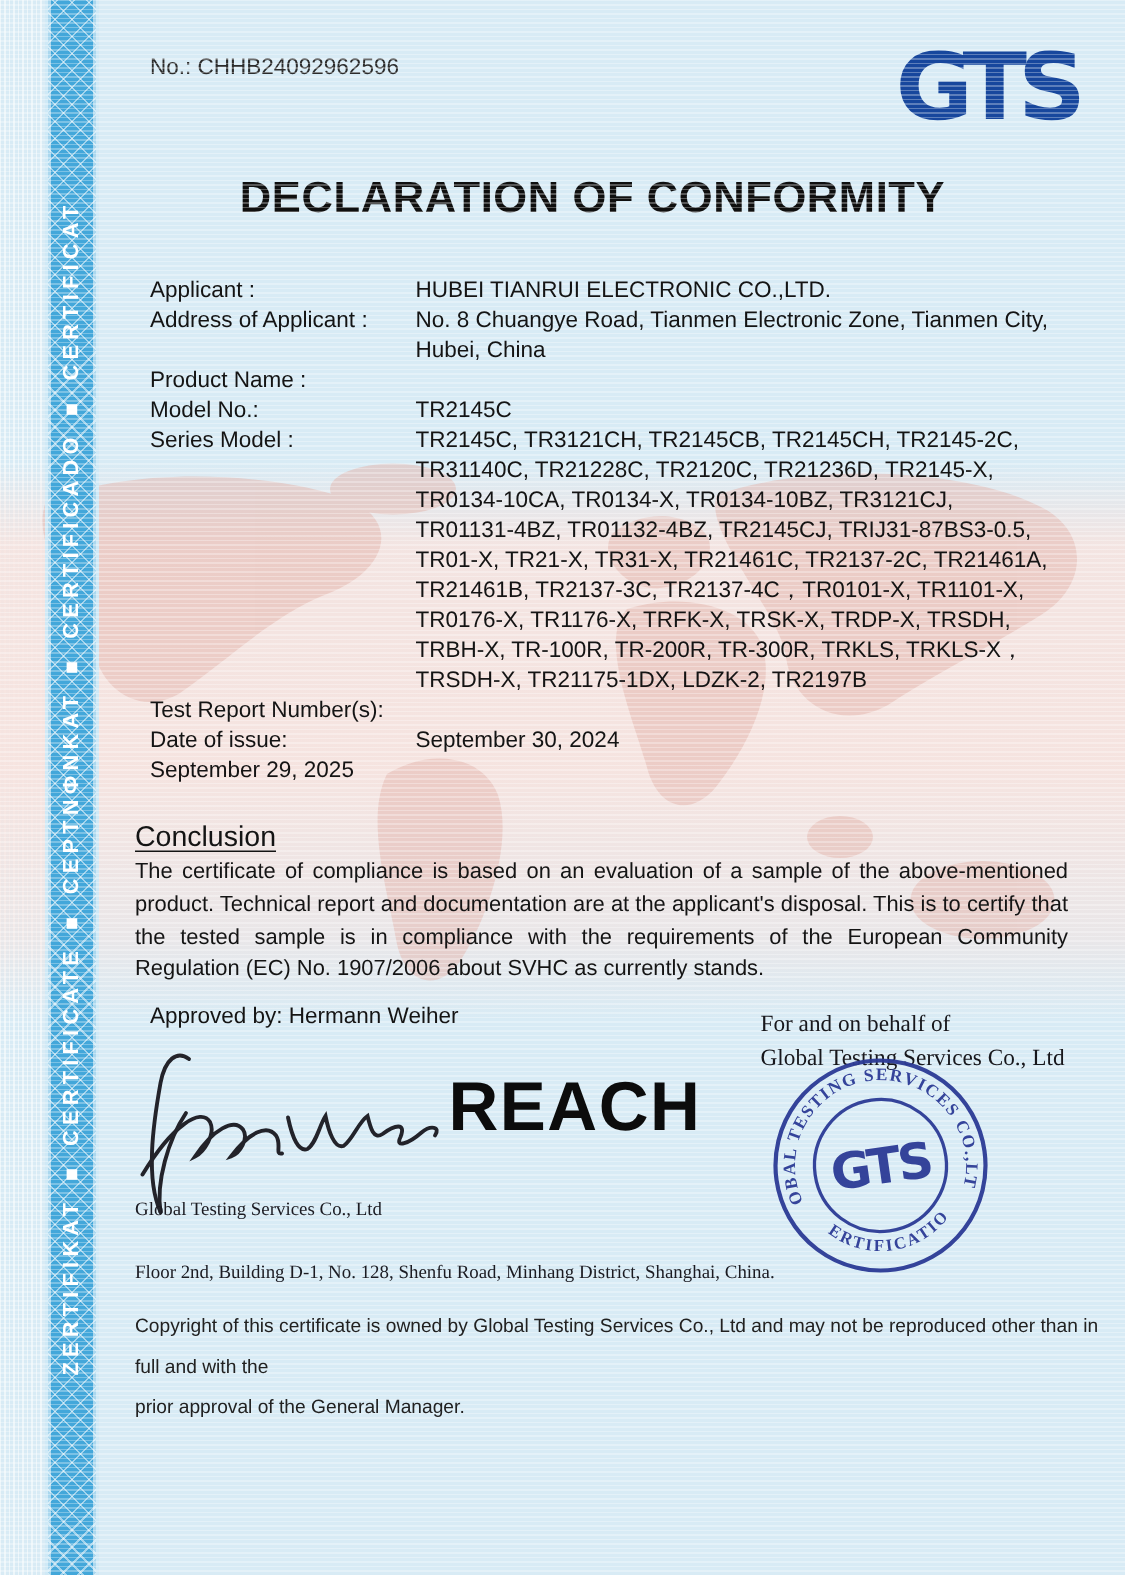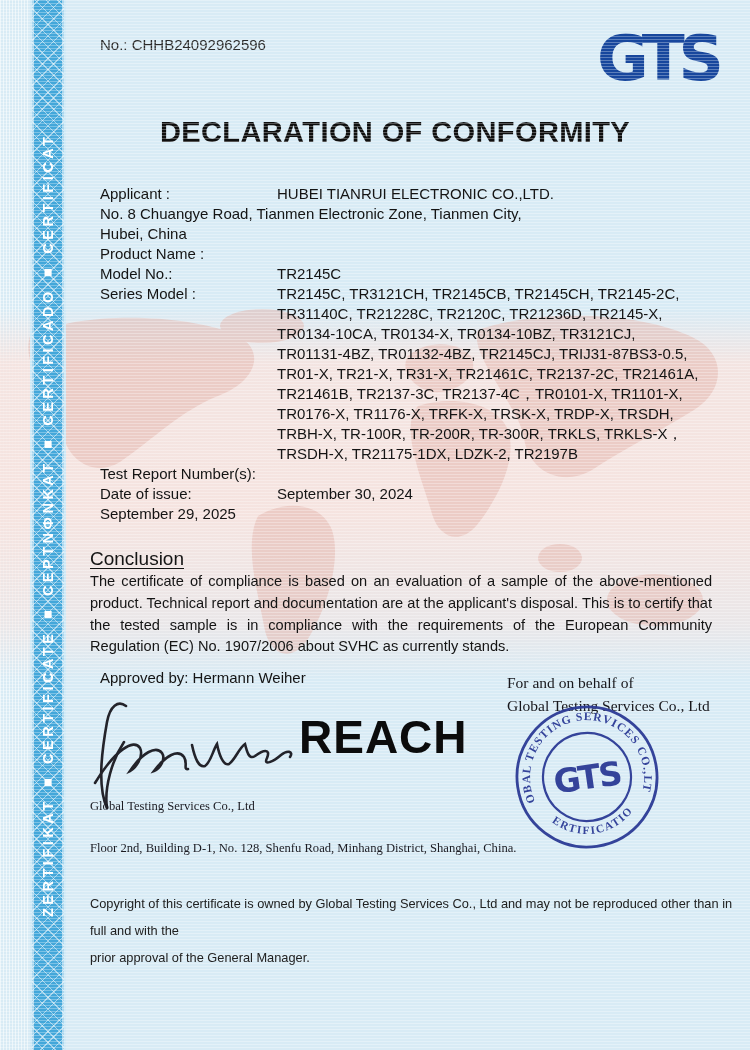--- a/index.html
+++ b/index.html
@@ -64,21 +64,21 @@
   .stamp{position:absolute;left:502px;top:692px;transform:rotate(-8deg);opacity:.95;z-index:3;}
   .stamp text{fill:#2c3b96;}
   .stamp .ring{font-family:"Liberation Serif",serif;font-size:11.6px;letter-spacing:1.1px;font-weight:bold;}
   .stamp .ring-bottom{font-family:"Liberation Serif",serif;font-size:11.2px;letter-spacing:1.6px;font-weight:bold;}
   .stamp .center{font-family:"DejaVu Sans",sans-serif;font-size:33px;font-weight:900;letter-spacing:-2px;}
   .f-serif{position:absolute;left:90px;font-family:"Liberation Serif",serif;font-size:12.6px;color:#1b1b22;z-index:2;}
   .f-company{top:799px;}
   .f-contacts{top:820px;}
   .f-address{top:841px;}
   .f-copy{position:absolute;left:90px;top:870px;width:645px;font-size:12.8px;
-    line-height:27px;color:#212121;white-space:pre-line;z-index:2;margin-top:20px;}
+    line-height:27px;color:#212121;white-space:pre-line;z-index:2;}
 </style>
 </head>
 <body>
 
 <div class="page">
 
   <div class="edge-stripes"></div>
 
   <div class="map-band">
     <svg viewBox="0 0 750 372" width="750" height="372">
@@ -101,20 +101,21 @@
   <div class="cert-no">No.: CHHB24092962596</div>
   <div class="gts-logo">GTS</div>
   <div class="title">DECLARATION OF CONFORMITY</div>
 
   <div class="fields">
     <div class="frow">
       <div class="flabel">Applicant :</div>
       <div class="fvalue">HUBEI TIANRUI ELECTRONIC CO.,LTD.</div>
     </div>
     <div class="frow">
+      <div class="flabel">Address of Applicant :</div>
       <div class="fvalue">No. 8 Chuangye Road, Tianmen Electronic Zone, Tianmen City,
 Hubei, China</div>
     </div>
     <div class="frow">
       <div class="flabel">Product Name :</div>
     </div>
     <div class="frow">
       <div class="flabel">Model No.:</div>
       <div class="fvalue">TR2145C</div>
     </div>

